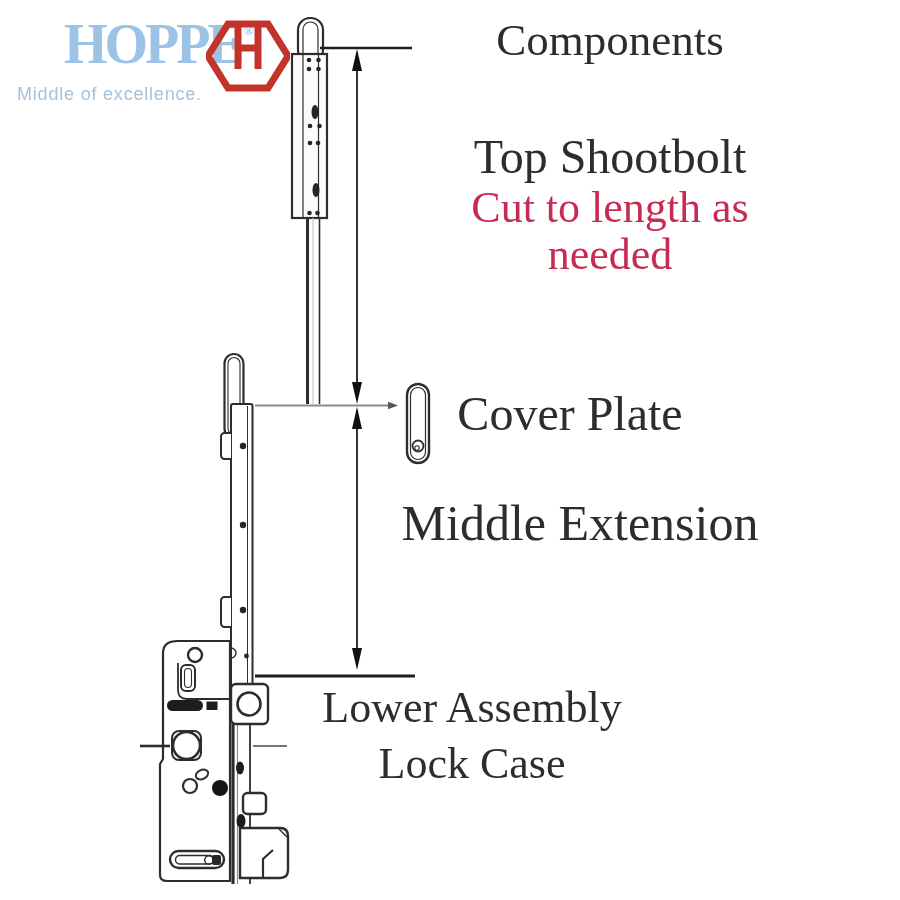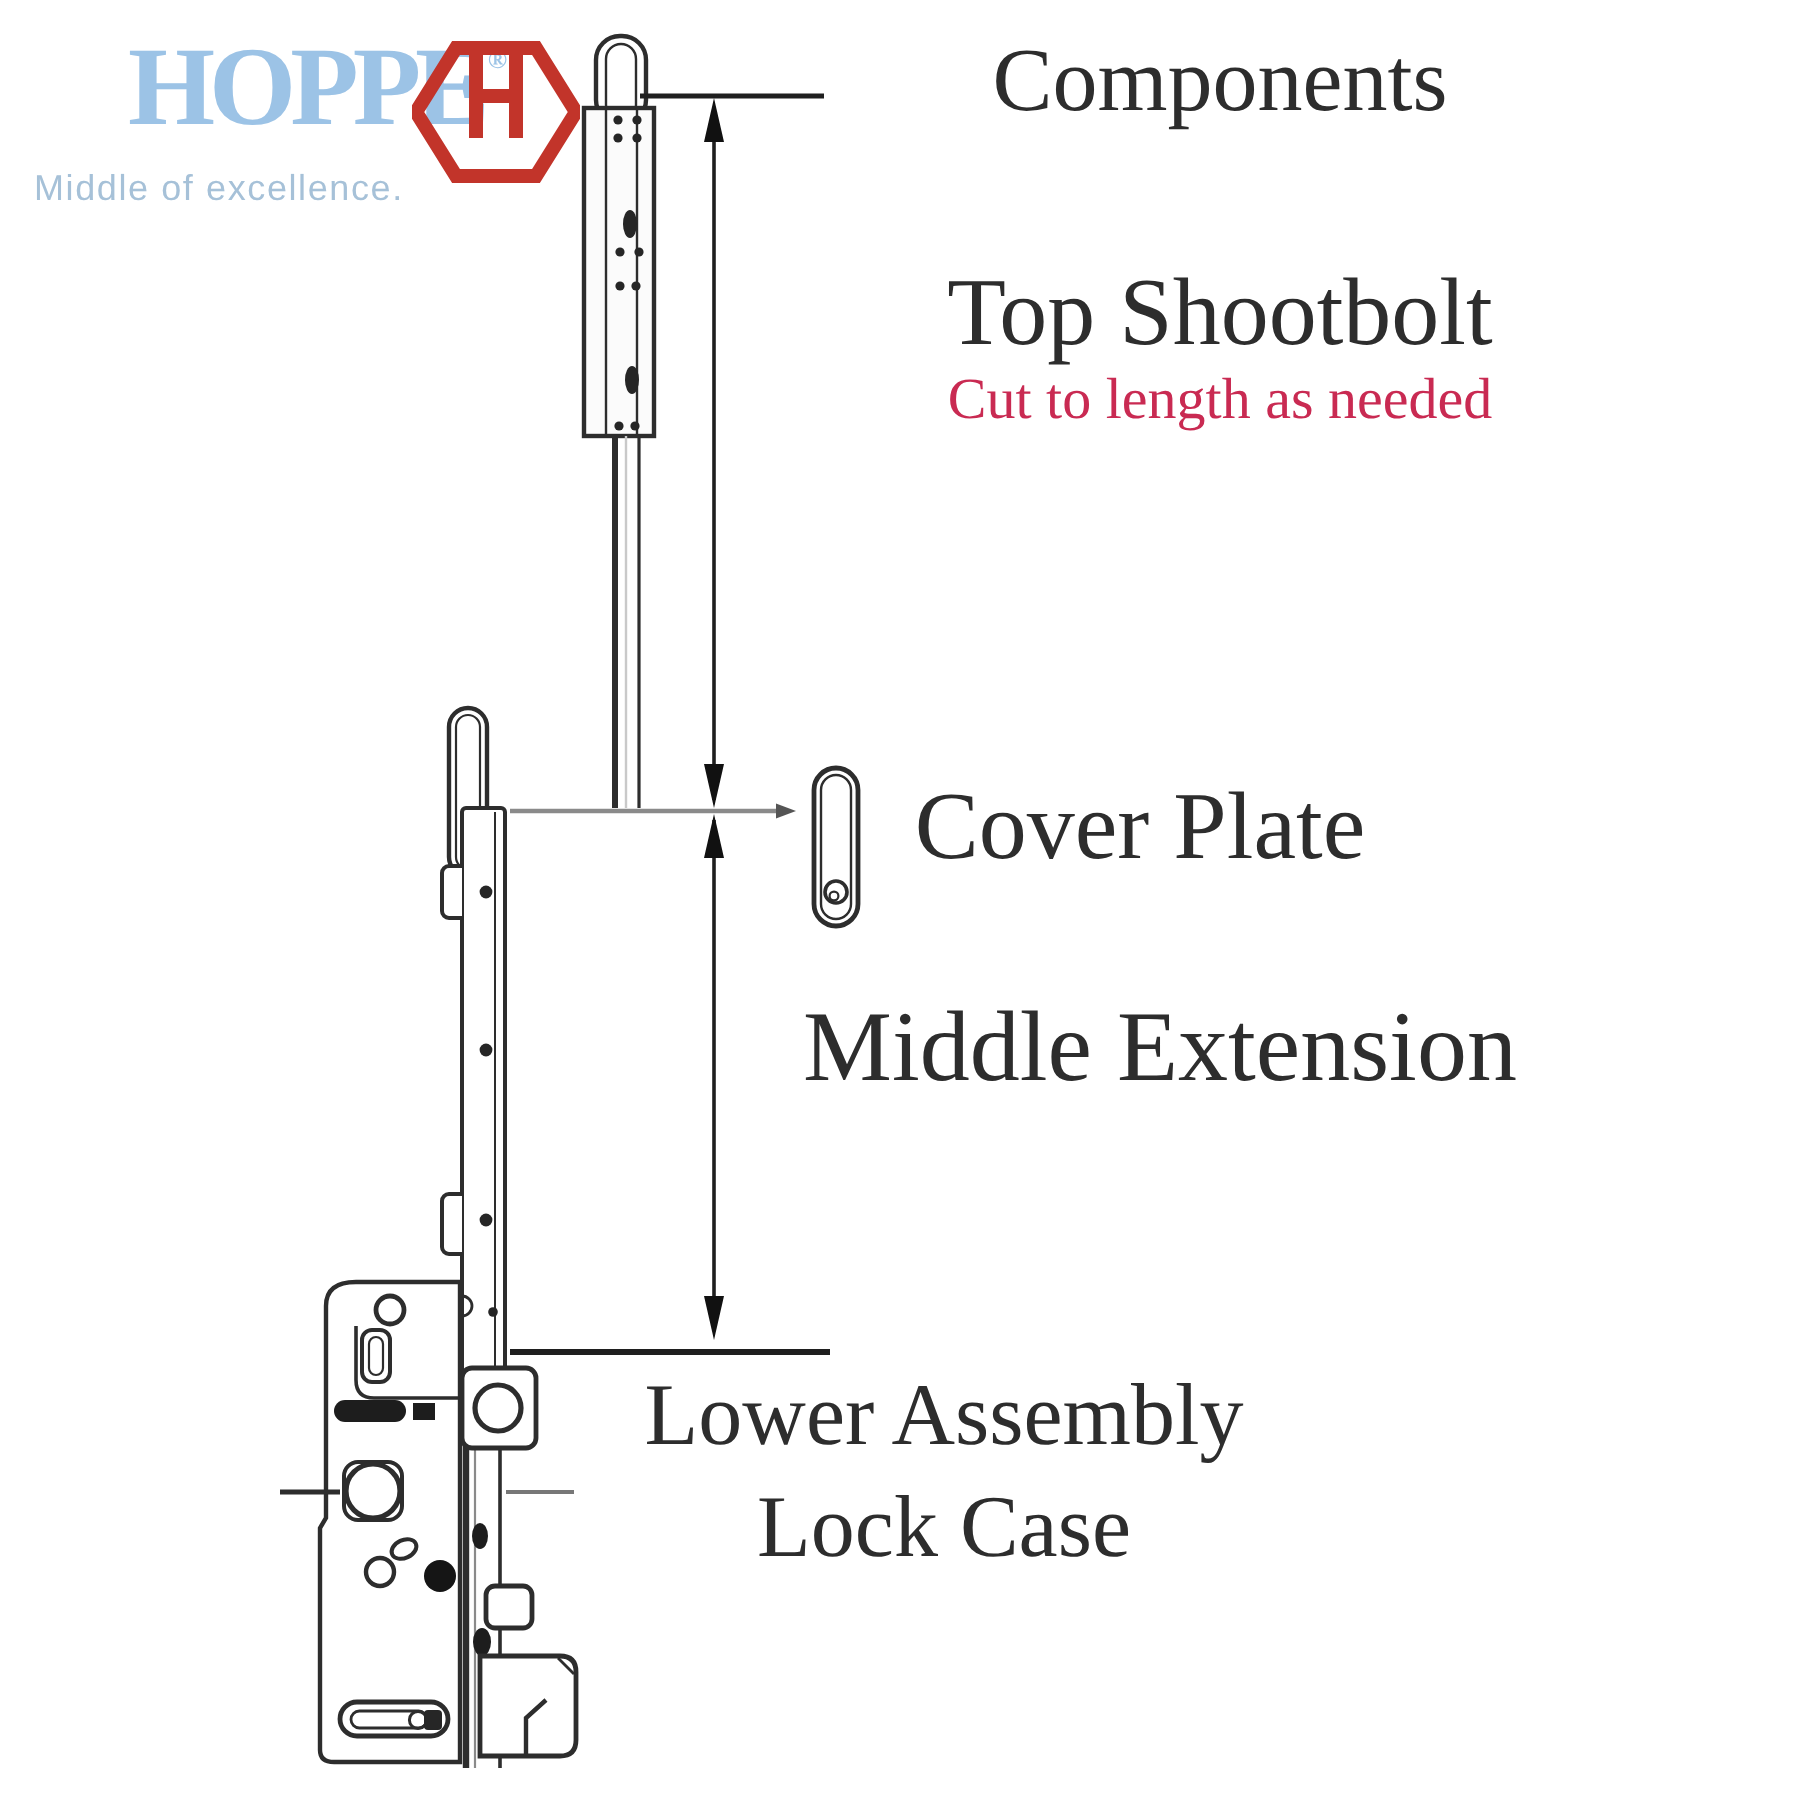--- a/index.html
+++ b/index.html
@@ -27,21 +27,21 @@
   .logo-tagline{
     left:17px;top:84px;
     font-family:"Liberation Sans", sans-serif;
     font-size:18px;letter-spacing:0.8px;
     color:var(--tagline-blue,#a6c1d8);
   }
   
   .diagram-label{color:var(--ink,#2d2d2d);text-align:center;}
   .t-components{left:470px;top:14px;width:280px;font-size:45px;}
   .t-topshootbolt{left:420px;top:132px;width:380px;font-size:48px;line-height:1.05;text-align:center;}
-  .t-note{font-size:29px;color:var(--note-red,#c92a52);margin-top:3px;}
+  .t-note{font-size:44px;color:var(--note-red,#c92a52);margin-top:3px;}
   .t-coverplate{left:445px;top:386px;width:250px;font-size:48px;}
   .t-middleext{left:375px;top:494px;width:410px;font-size:50px;}
   .t-lowerassembly{left:297px;top:680px;width:350px;font-size:44px;line-height:1.27;}
   
   .drawing{left:0;top:0;width:900px;height:900px;}
 </style>
 </head>
 <body>
 
 <svg class="abs drawing" viewBox="0 0 900 900" xmlns="http://www.w3.org/2000/svg">

